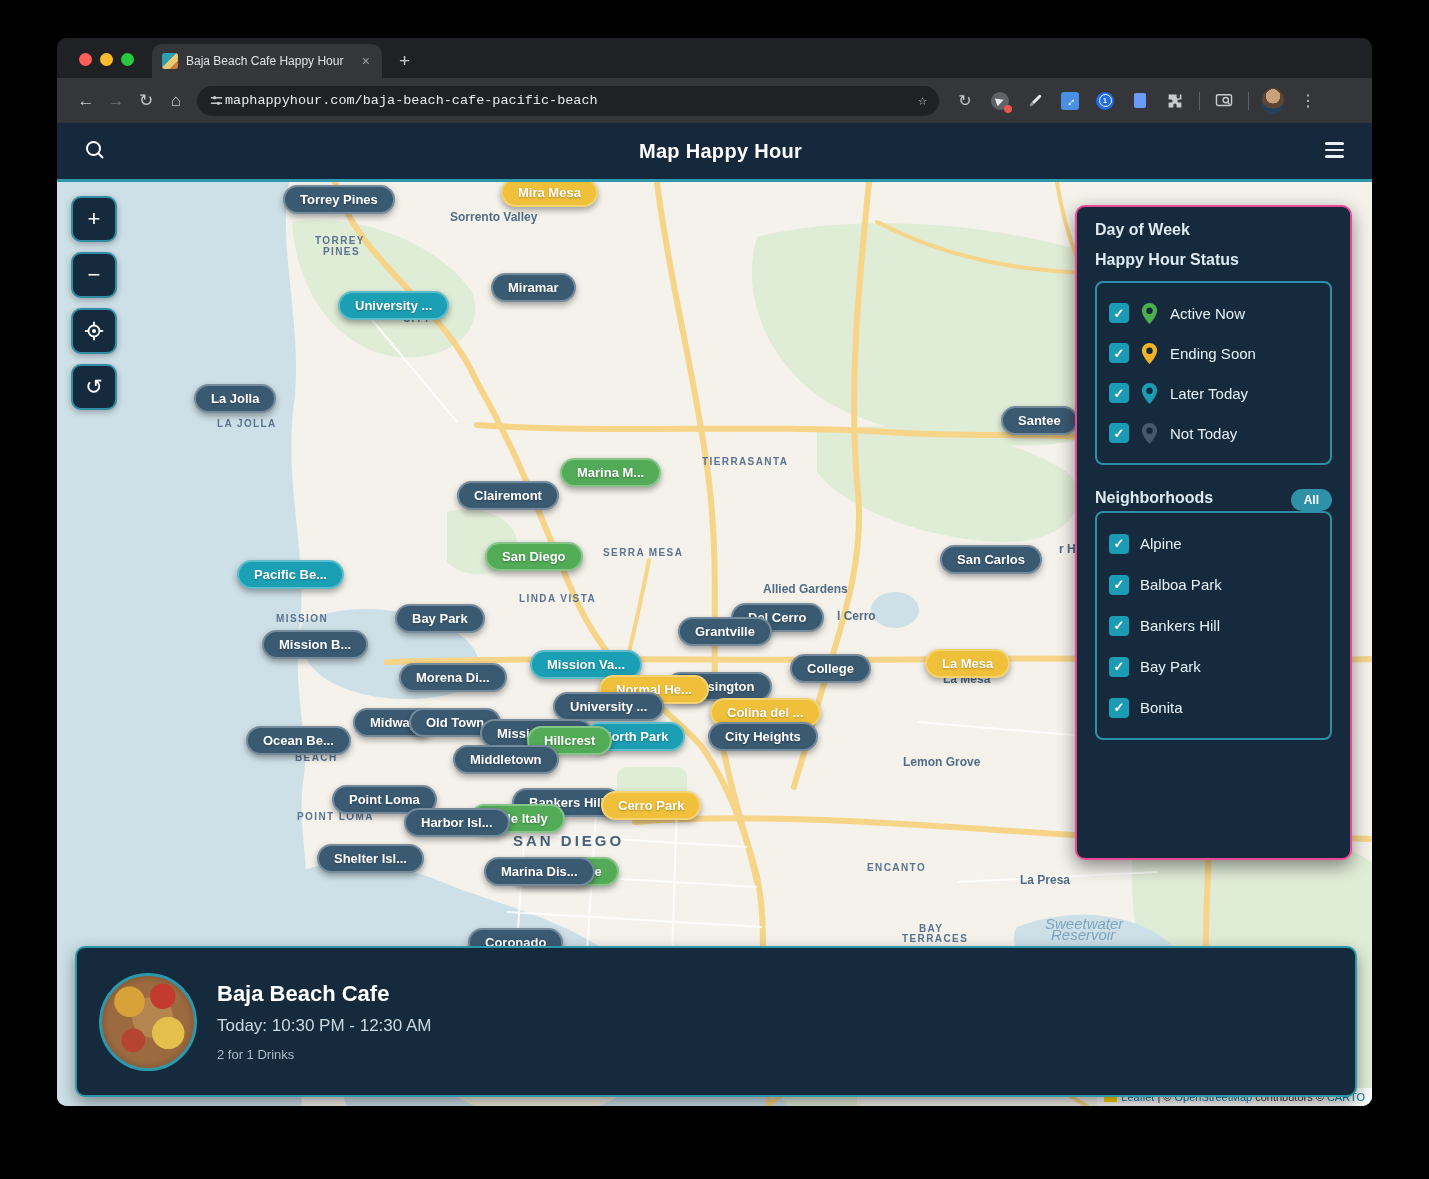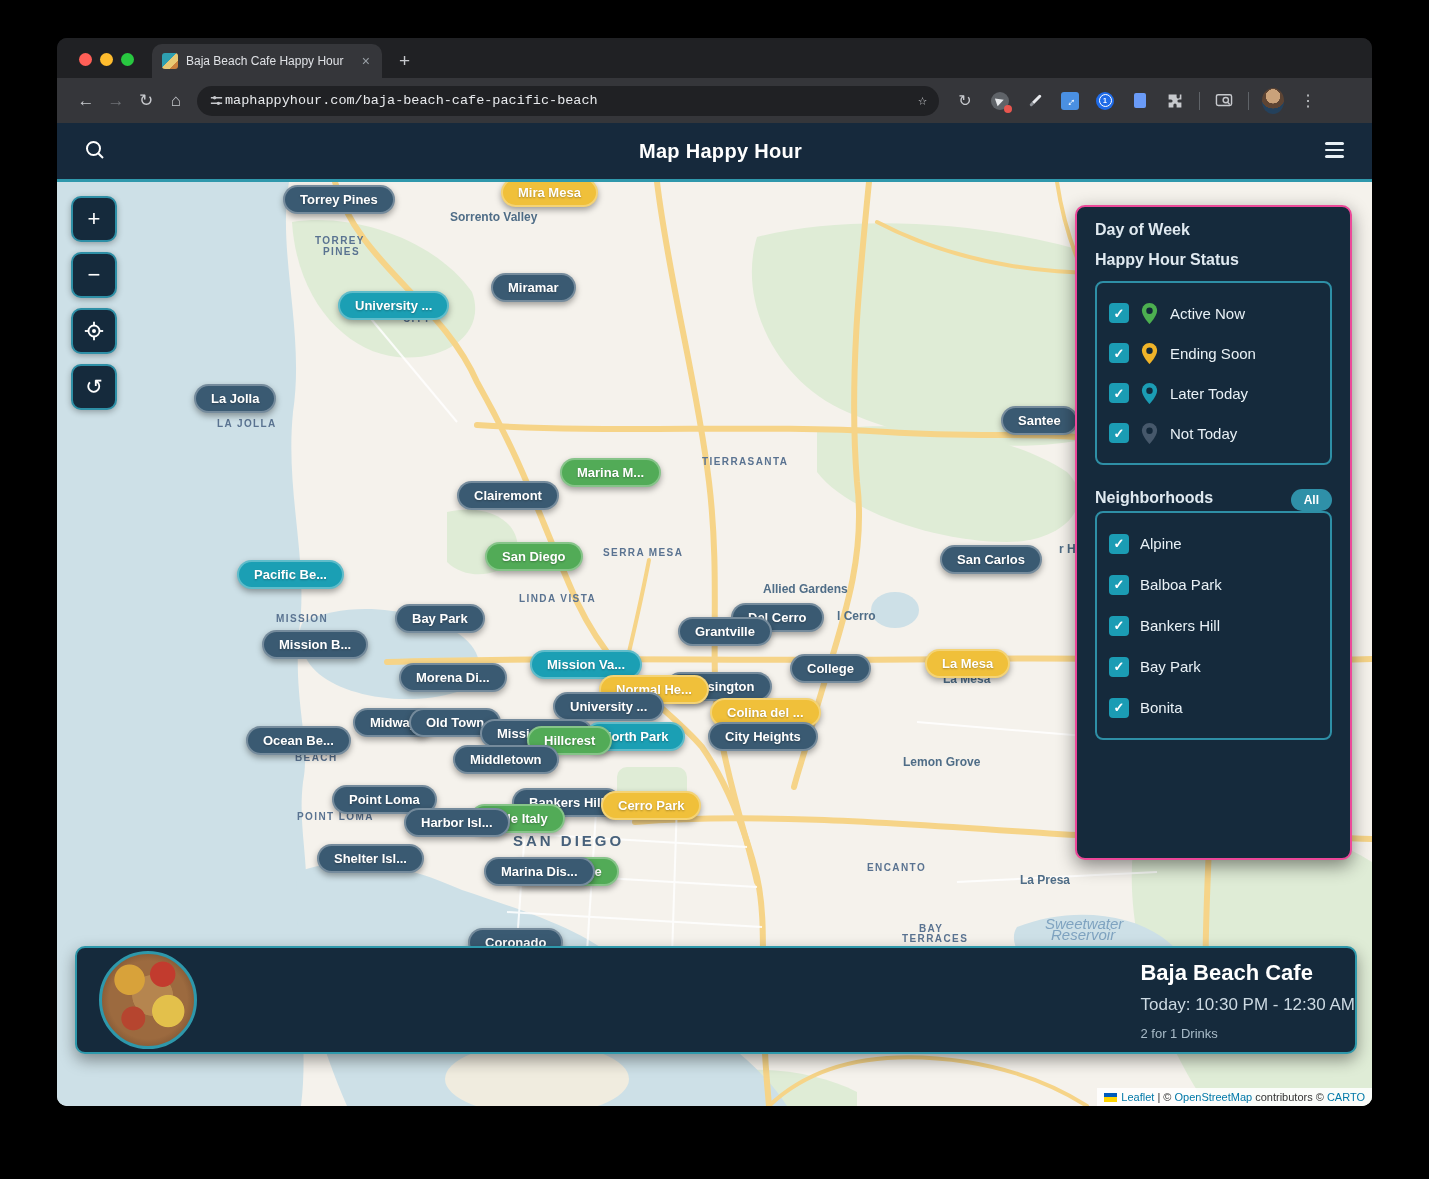--- a/index.html
+++ b/index.html
@@ -81,23 +81,23 @@
   .box.status{margin-bottom:24px;}
   .row{display:flex;align-items:center;gap:11px;height:40px;}
   .n-box .row{height:41px;}
   .cb{width:20px;height:20px;background:#1b9cb4;border-radius:4px;color:#fff;font-size:13px;font-weight:bold;
       display:flex;align-items:center;justify-content:center;flex:0 0 20px;}
   .row-label{font-size:15px;color:#e9f1f6;text-align:right;}
   .nb-head{display:flex;align-items:flex-start;justify-content:space-between;}
   .nb-head .p-head{margin:0;}
   .all-btn{background:#2f90a8;border-radius:12px;padding:4px 13px;font-size:12px;font-weight:bold;color:#fff;}
   
-  .venue-card{position:absolute;left:18px;right:15px;top:764px;height:108px;background:#152a3c;
+  .venue-card{position:absolute;left:18px;right:15px;top:764px;height:151px;background:#152a3c;
       border:2px solid #2e98ab;border-radius:10px;box-shadow:0 6px 16px rgba(0,0,0,.4);
-      display:flex;align-items:center;padding-left:22px;box-sizing:border-box;z-index:60;justify-content:space-between;}
+      display:flex;align-items:center;padding-left:22px;box-sizing:border-box;z-index:60;}
   .photo{width:92px;height:92px;border-radius:50%;border:3px solid #2e98ab;flex:0 0 92px;
       background:
         radial-gradient(circle at 30% 28%,#d8a23a 0 16%,transparent 17%),
         radial-gradient(circle at 66% 22%,#c23b2e 0 13%,transparent 14%),
         radial-gradient(circle at 72% 62%,#e3c04b 0 18%,transparent 19%),
         radial-gradient(circle at 34% 70%,#b6452f 0 13%,transparent 14%),
         radial-gradient(circle at 55% 45%,#b5854f 0 28%,transparent 29%),
         radial-gradient(circle at 50% 50%,#9c6a3f 0 60%,#5f3d25 100%);}
   .v-info{margin-left:20px;}
   .v-name{font-size:22px;font-weight:bold;color:#fff;margin-bottom:9px;}

